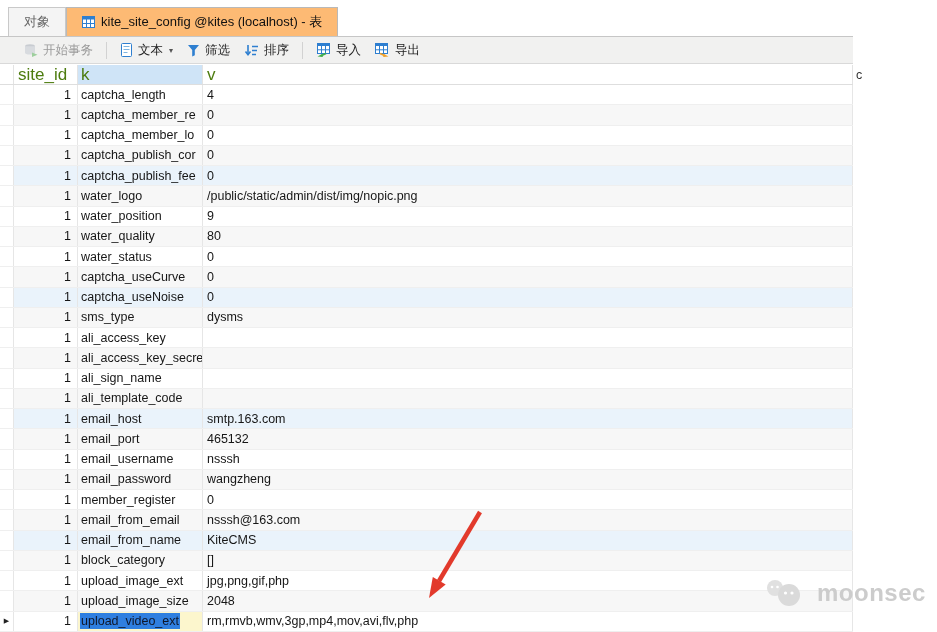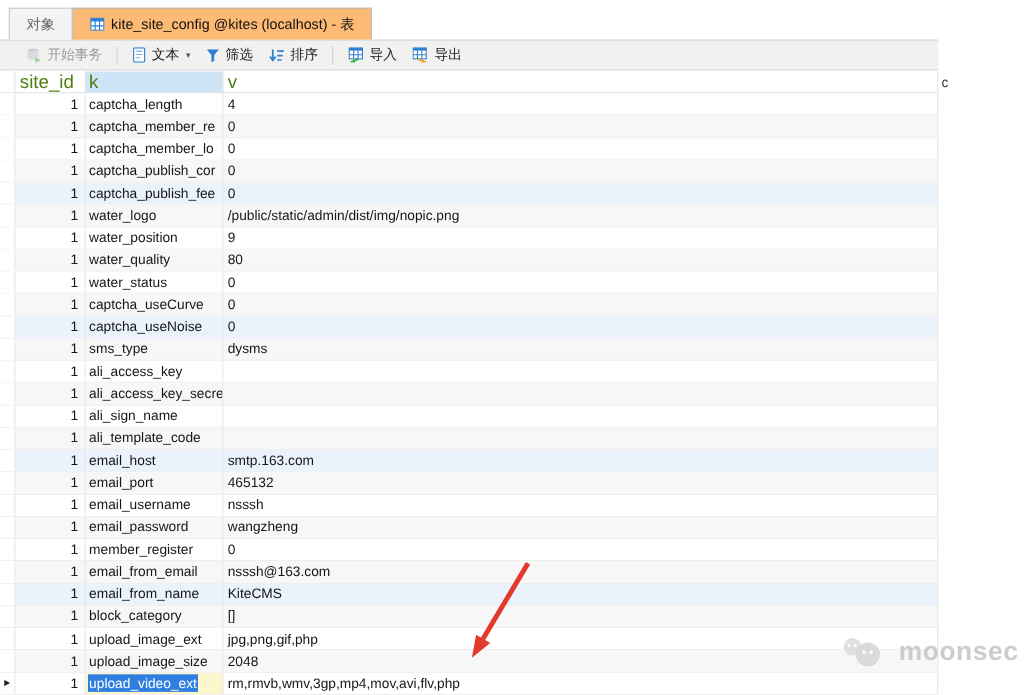--- a/index.html
+++ b/index.html
@@ -59,21 +59,21 @@
     background:#ffffff;
   }
   .row.gray{background:var(--row-stripe-gray,#f7f7f7);}
   .row.blue{background:var(--row-stripe-blue,#eaf3fb);}
   .cell{box-sizing:border-box;border-right:1px solid #e6e6e6;display:flex;align-items:center;overflow:hidden;white-space:nowrap;}
   .cell.gutter{width:14px;background:#fff;justify-content:center;font-size:7px;color:#222;}
   .cell.site{width:64px;justify-content:flex-end;padding-right:6px;}
   .cell.k{width:125px;padding-left:3px;}
   .cell.v{width:650px;padding-left:4px;}
   .row.current .cell.k{background:var(--edit-cell-yellow,#fcf6cd);padding-left:2px;}
-  .sel-text{background:var(--selection-blue,#2f7fe0);color:#ffffff;padding:1px 1px;}
+  .sel-text{background:var(--selection-blue,#2f7fe0);color:#0f172a;padding:1px 1px;}
   
   .arrow-overlay{position:absolute;left:0;top:0;width:937px;height:632px;pointer-events:none;z-index:40;}
   
   .watermark{
     position:absolute;left:765px;top:578px;display:flex;align-items:center;gap:16px;
     color:var(--watermark-gray,#cccccc);font-size:24px;font-weight:bold;letter-spacing:.5px;z-index:30;
   }
 </style>
 </head>
 <body>

